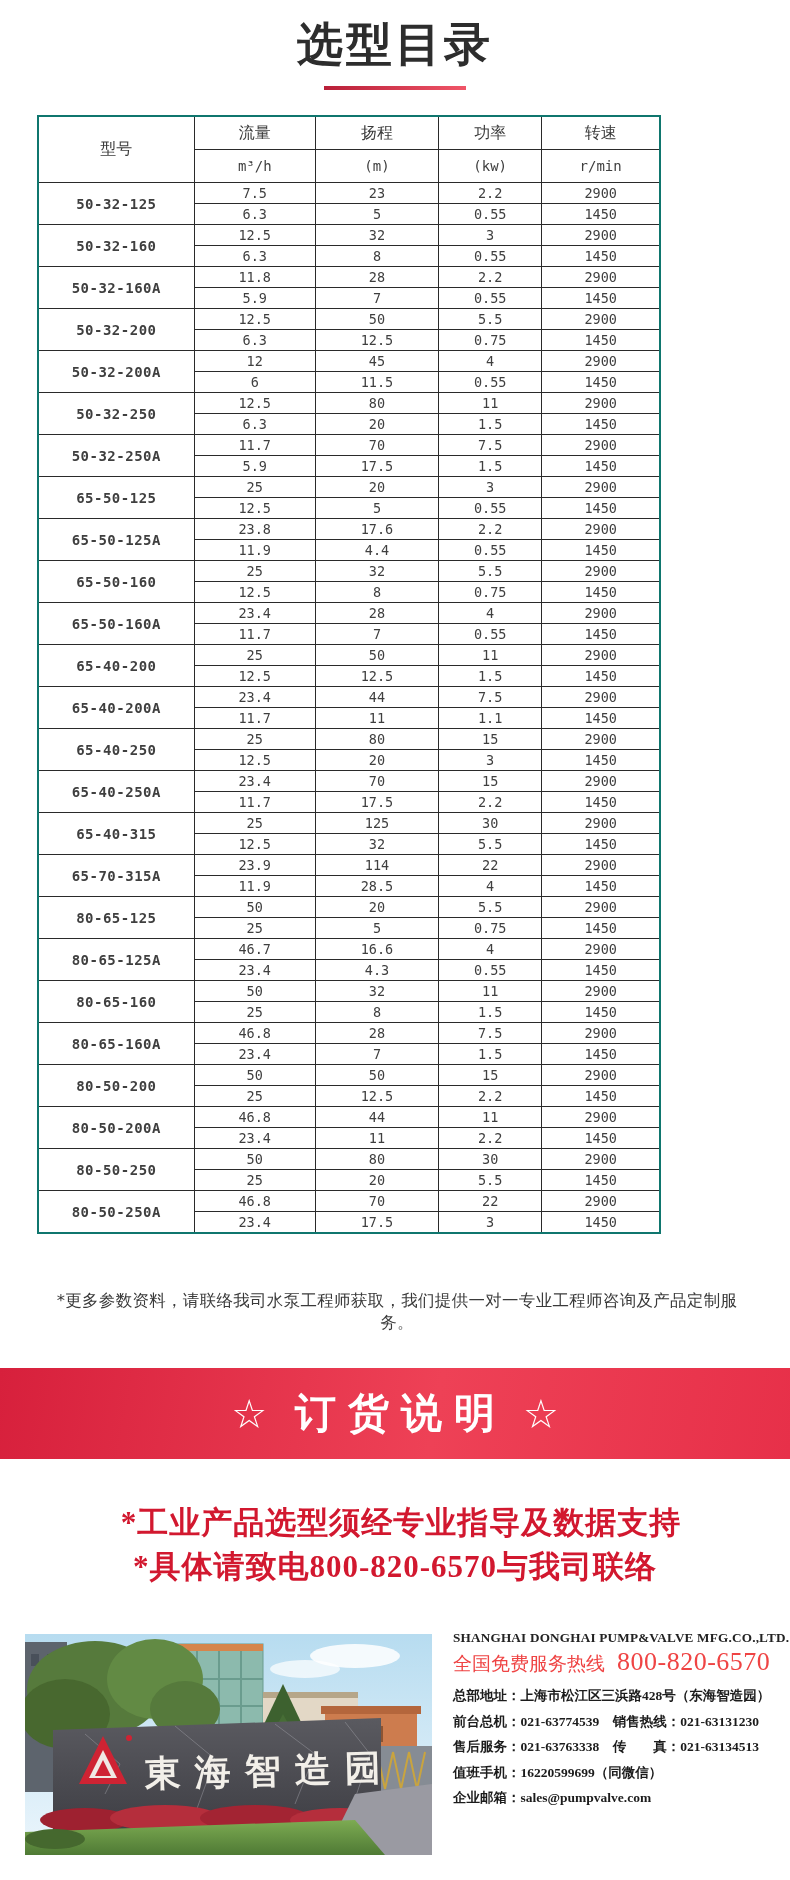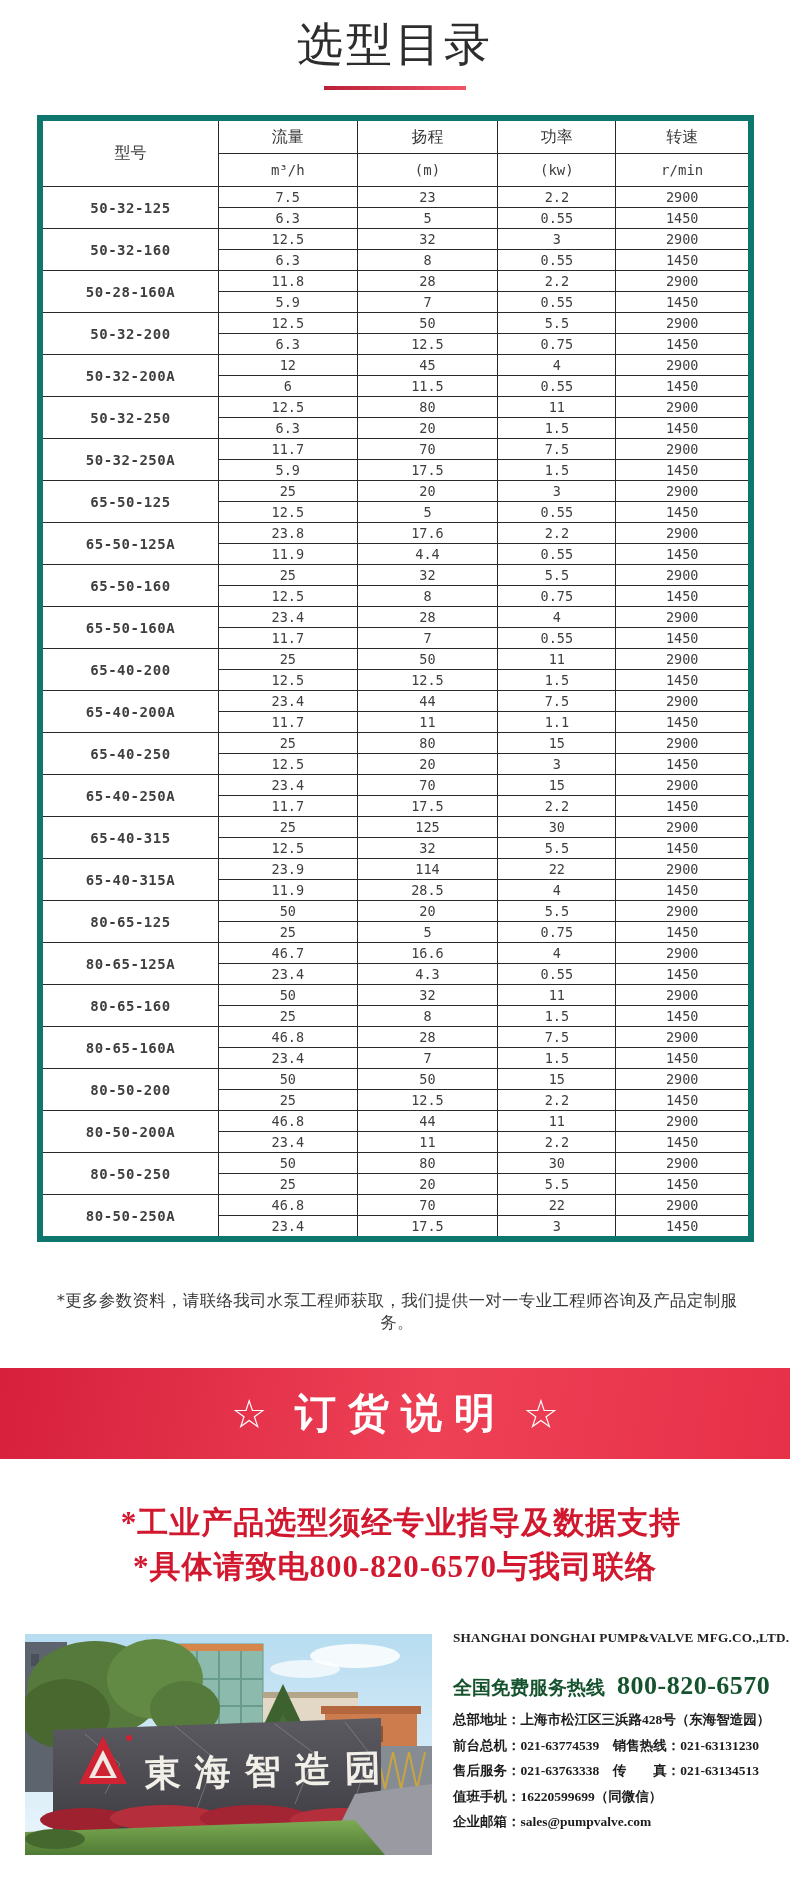--- a/index.html
+++ b/index.html
@@ -3,31 +3,31 @@
 <meta charset="utf-8">
 <style>
   html,body{margin:0;padding:0;}
   body{
     width:790px;height:1880px;position:relative;background:#ffffff;
     font-family:"DejaVu Sans",sans-serif;overflow:hidden;
   }
   
   .page-title{
     position:absolute;top:14px;left:0;width:790px;text-align:center;
-    font-size:46px;font-weight:normal;color:#2d2d2d;letter-spacing:3px;
+    font-size:46px;font-weight:bold;color:#2d2d2d;letter-spacing:3px;
   }
   .title-underline{
     position:absolute;top:86px;left:324px;width:142px;height:4px;
     background:linear-gradient(90deg,#b81f38,#f05568);
   }
   
   .catalog-table{
-    position:absolute;top:115px;left:37px;width:717px;
+    position:absolute;top:115px;left:37px;width:624px;
     border-collapse:collapse;table-layout:fixed;
-    border:6px solid #0f766e;
+    border:2px solid #0f766e;
   }
   .catalog-table th,.catalog-table td{
     border:1px solid #2a2a2a;text-align:center;vertical-align:middle;padding:0;
   }
   .catalog-table th{
     height:32px;font-size:16px;font-weight:normal;color:#3a3a3a;
   }
   .catalog-table th.unit{
     font-family:"DejaVu Sans Mono",monospace;font-size:14px;color:#3f3f3f;
   }
@@ -64,21 +64,21 @@
     position:absolute;left:25px;top:1634px;width:407px;height:221px;overflow:hidden;
   }
   .company-block{position:absolute;left:453px;top:1630px;width:322px;}
   .company-name{
     font-size:25.5px;font-weight:bold;color:#1f1f1f;white-space:nowrap;letter-spacing:0.5px;
   }
   .company-en{
     font-family:"Liberation Serif",serif;font-weight:bold;
     font-size:13.2px;color:#222222;white-space:nowrap;letter-spacing:0.2px;
   }
-  .hotline{margin-top:25px;color:#14532d;font-family:"Liberation Serif",serif;font-weight:bold;white-space:nowrap;}
+  .hotline{margin-top:1px;color:#ef4444;font-family:"Liberation Serif",serif;font-weight:normal;white-space:nowrap;}
   .hotline .hl-label{font-size:19px;}
   .hotline .hl-number{font-size:26px;margin-left:8px;letter-spacing:0.5px;}
   .contact-lines{
     margin-top:6px;font-family:"Liberation Serif",serif;font-weight:bold;
     font-size:13.5px;color:#1c1c1c;line-height:25.5px;white-space:nowrap;
   }
 </style>
 </head>
 <body>
 
@@ -129,21 +129,21 @@
         <td>3</td>
         <td>2900</td>
       </tr>
       <tr>
         <td>6.3</td>
         <td>8</td>
         <td>0.55</td>
         <td>1450</td>
       </tr>
       <tr>
-        <td rowspan="2" class="model-cell">50-28-160A</td>
+        <td rowspan="2" class="model-cell">50-32-160A</td>
         <td>11.8</td>
         <td>28</td>
         <td>2.2</td>
         <td>2900</td>
       </tr>
       <tr>
         <td>5.9</td>
         <td>7</td>
         <td>0.55</td>
         <td>1450</td>
@@ -311,21 +311,21 @@
         <td>30</td>
         <td>2900</td>
       </tr>
       <tr>
         <td>12.5</td>
         <td>32</td>
         <td>5.5</td>
         <td>1450</td>
       </tr>
       <tr>
-        <td rowspan="2" class="model-cell">65-40-315A</td>
+        <td rowspan="2" class="model-cell">65-70-315A</td>
         <td>23.9</td>
         <td>114</td>
         <td>22</td>
         <td>2900</td>
       </tr>
       <tr>
         <td>11.9</td>
         <td>28.5</td>
         <td>4</td>
         <td>1450</td>

